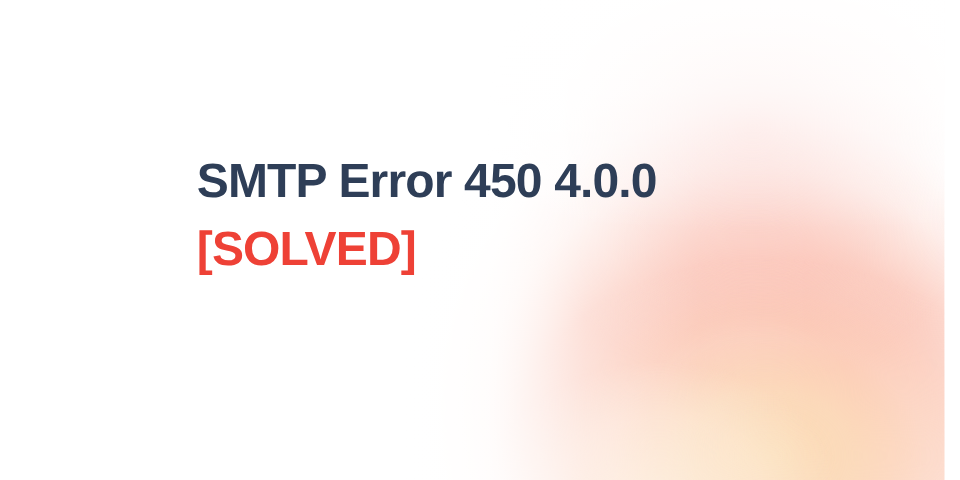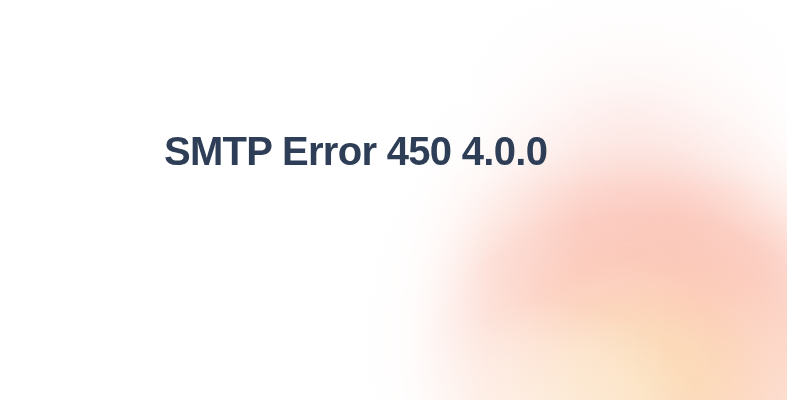--- a/index.html
+++ b/index.html
@@ -144,15 +144,16 @@
     <div class="blob blob-salmon"></div>
     <div class="blob blob-pink-haze"></div>
     <div class="blob blob-cream"></div>
     <div class="blob blob-cream-soft"></div>
   </div>
   <div class="white-wash"></div>
   <div class="white-wash-top"></div>
 
   <div class="headline">
     <span class="headline-line line-primary">SMTP Error 450 4.0.0</span>
+    <span class="headline-line line-accent">[SOLVED]</span>
   </div>
 
 </div>
 
 </body></html>

